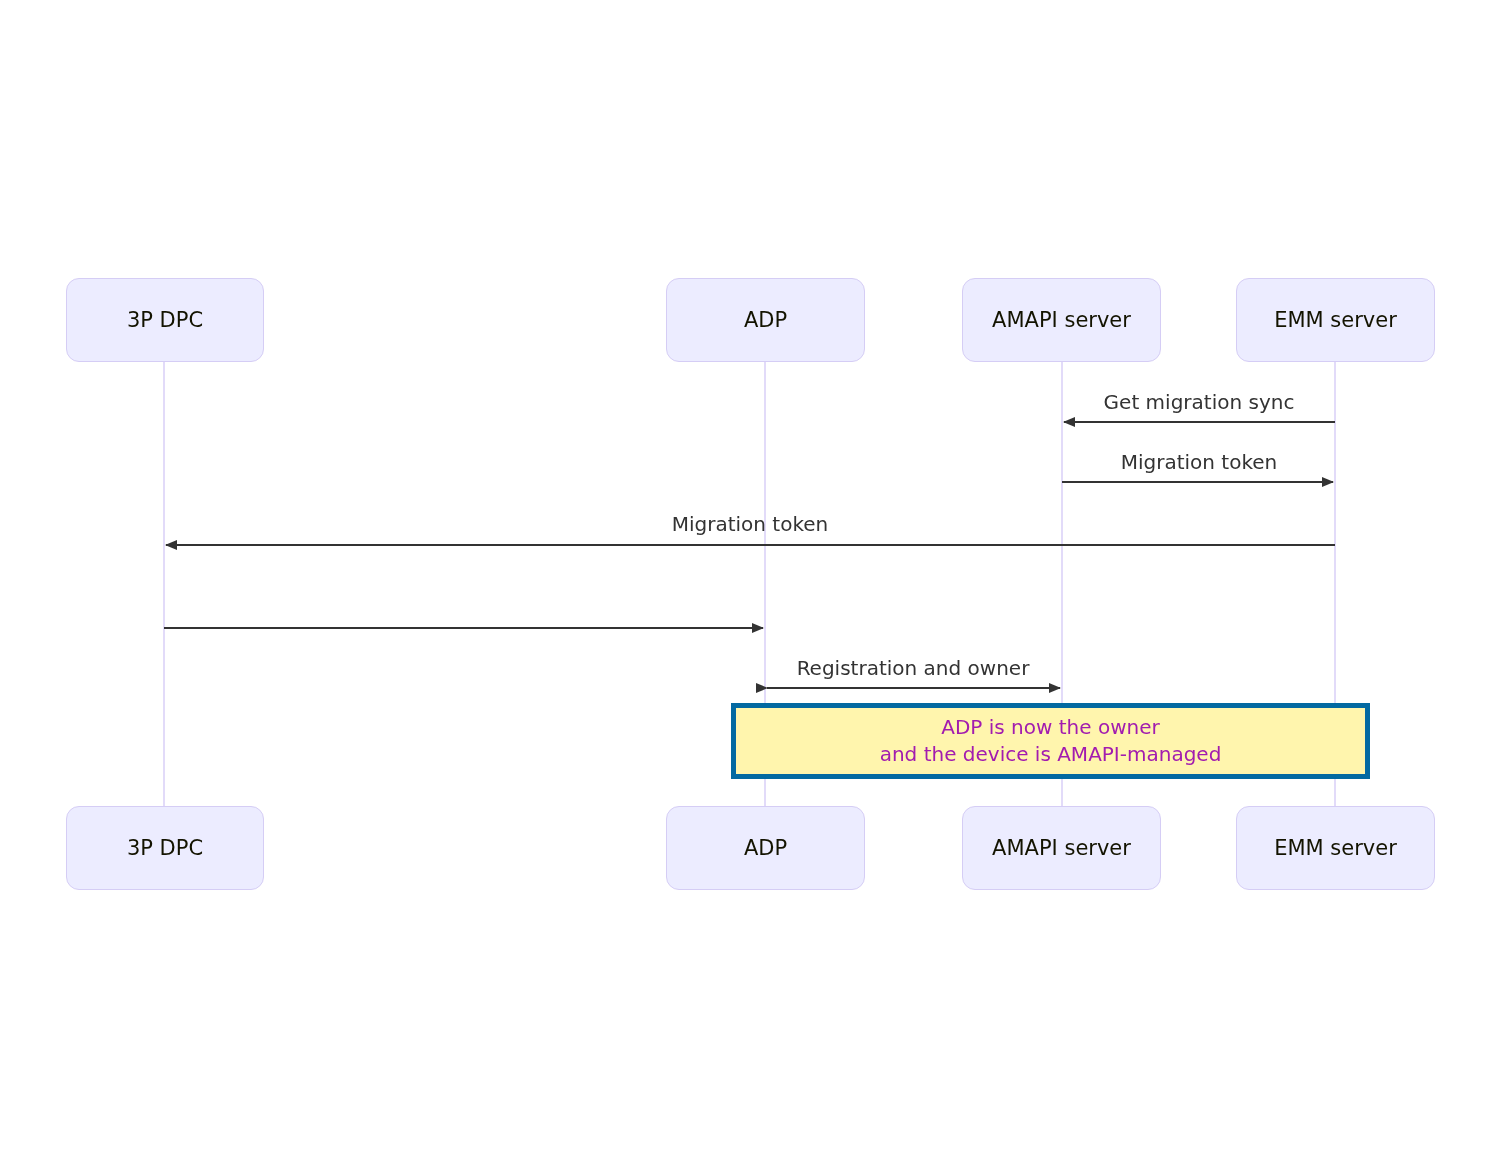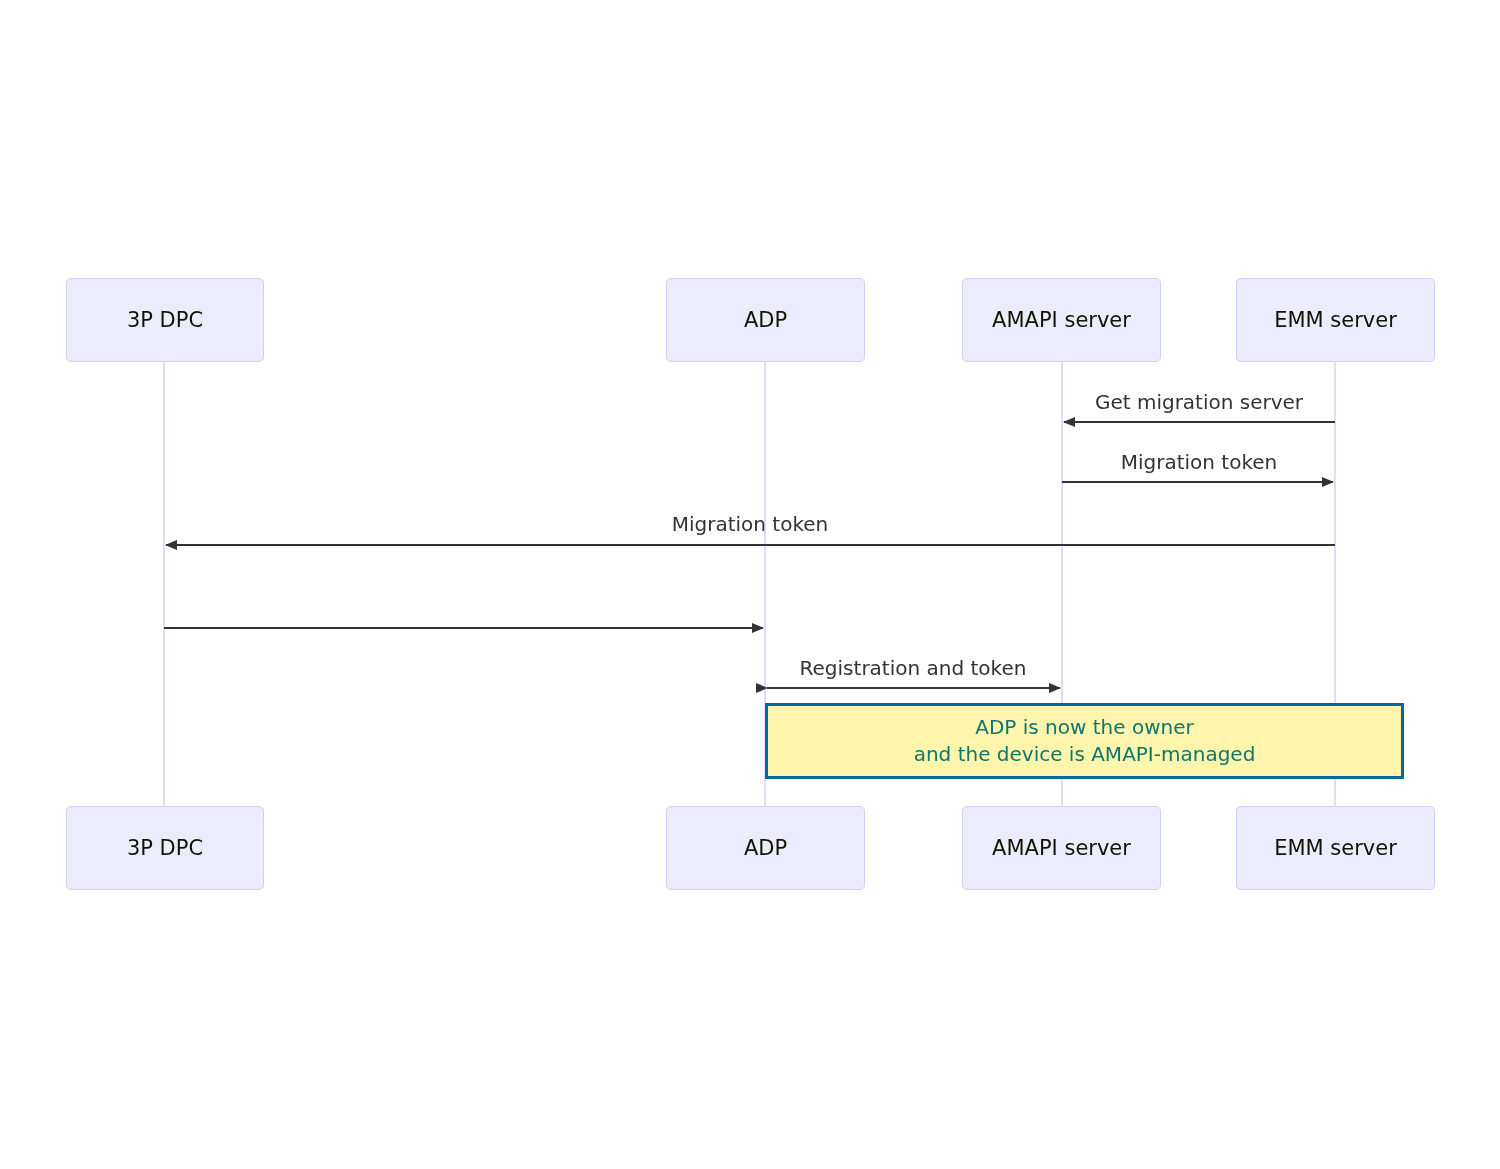--- a/index.html
+++ b/index.html
@@ -14,21 +14,21 @@
   #edges { position:absolute; left:0; top:0; width:1500px; height:1169px; }
 
   .lifeline {
     position:absolute; width:2px; background:#e2dbf9;
   }
 
   .actor-box {
     position:absolute;
     background:#ececff;
     border:1px solid #d5cdf5;
-    border-radius:5px;
+    border-radius:13px;
     box-sizing:border-box;
     display:flex; align-items:center; justify-content:center;
     color:#131300;
     font-size:21px;
     font-family:"DejaVu Sans", sans-serif;
     white-space:nowrap;
   }
 
   .msg-label {
     position:absolute;
@@ -37,30 +37,29 @@
     font-size:20px;
     line-height:26px;
     text-align:center;
     white-space:pre;
     font-family:"DejaVu Sans", sans-serif;
   }
 
   .note-box {
     position:absolute;
     background:#fff5ad;
-    border:3px solid #0369a1;
+    border:5px solid #0369a1;
     box-sizing:border-box;
     display:flex; align-items:center; justify-content:center;
     text-align:center;
-    color:#0f766e;
+    color:#a21caf;
     font-size:20px;
     line-height:27px;
     white-space:pre-line;
     font-family:"DejaVu Sans", sans-serif;
-    margin-left:34px;
   }
 </style>
 </head>
 <body>
 
 <div id="diagram">
 
   <div class="lifeline" style="left:163px; top:362px; height:444px;"></div>
   <div class="lifeline" style="left:764px; top:362px; height:444px;"></div>
   <div class="lifeline" style="left:1061px; top:362px; height:444px;"></div>
@@ -80,24 +79,24 @@
 
     <line x1="1062" y1="482" x2="1333" y2="482" stroke="#333333" stroke-width="2" marker-end="url(#arrowR)"></line>
 
     <line x1="1335" y1="545" x2="166" y2="545" stroke="#333333" stroke-width="2" marker-end="url(#arrowR)"></line>
 
     <line x1="164" y1="628" x2="763" y2="628" stroke="#333333" stroke-width="2" marker-end="url(#arrowR)"></line>
 
     <line x1="767" y1="688" x2="1060" y2="688" stroke="#333333" stroke-width="2" marker-start="url(#arrowL)" marker-end="url(#arrowR)"></line>
   </svg>
 
-  <div class="msg-label" style="left:1199px; top:389px;">Get migration server</div>
+  <div class="msg-label" style="left:1199px; top:389px;">Get migration sync</div>
   <div class="msg-label" style="left:1199px; top:449px;">Migration token</div>
   <div class="msg-label" style="left:750px; top:511px;">Migration token</div>
-  <div class="msg-label" style="left:913px; top:655px;">Registration and token</div>
+  <div class="msg-label" style="left:913px; top:655px;">Registration and owner</div>
 
   <div class="note-box" style="left:731px; top:703px; width:639px; height:76px;">ADP is now the owner
 and the device is AMAPI-managed</div>
 
   <div class="actor-box" style="left:66px; top:278px; width:198px; height:84px;">3P DPC</div>
   <div class="actor-box" style="left:666px; top:278px; width:199px; height:84px;">ADP</div>
   <div class="actor-box" style="left:962px; top:278px; width:199px; height:84px;">AMAPI server</div>
   <div class="actor-box" style="left:1236px; top:278px; width:199px; height:84px;">EMM server</div>
 
   <div class="actor-box" style="left:66px; top:806px; width:198px; height:84px;">3P DPC</div>

